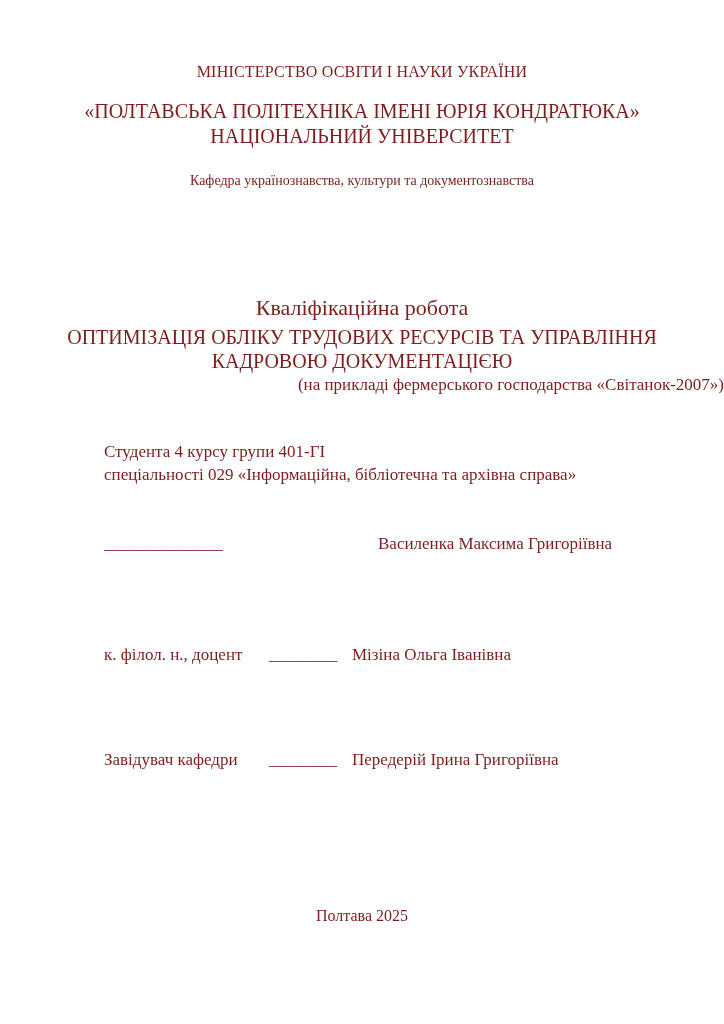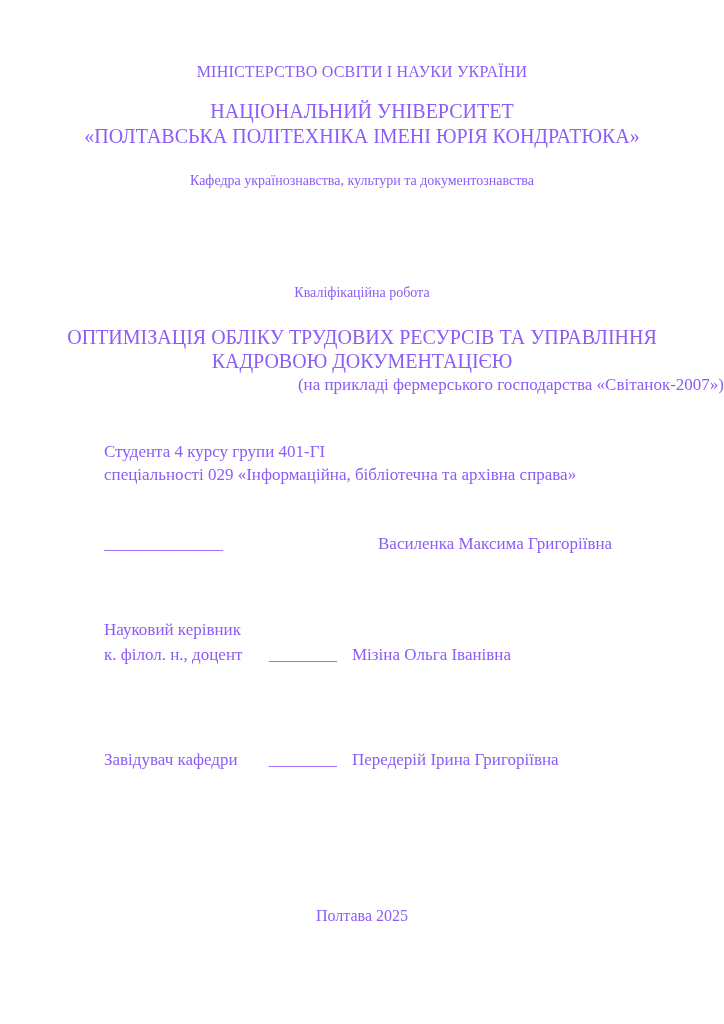--- a/index.html
+++ b/index.html
@@ -6,21 +6,21 @@
     margin: 0;
     padding: 0;
     background: #e8e8e8;
   }
   .page {
     position: relative;
     width: 724px;
     height: 1024px;
     margin: 0 auto;
     background: #ffffff;
-    color: #8b5cf6;
+    color: #7f1d1d;
     font-family: "Liberation Serif", "DejaVu Serif", serif;
     overflow: hidden;
   }
   .abs { position: absolute; }
   .centered {
     left: 0;
     width: 100%;
     text-align: center;
   }
   .ministry {
@@ -33,22 +33,22 @@
     top: 99px;
     font-size: 20px;
     line-height: 25px;
   }
   .department {
     top: 170px;
     font-size: 14px;
     line-height: 22px;
   }
   .worktype {
-    top: 281px;
-    font-size: 14px;
+    top: 296px;
+    font-size: 22px;
     line-height: 23px;
   }
   .title-block {
     top: 325px;
     font-size: 20px;
     line-height: 24px;
   }
   .title-sub {
     font-size: 17px;
     text-align: right;
@@ -95,22 +95,22 @@
   .student-name { left: 378px; }
 </style>
 </head>
 <body>
 
 <div class="page">
 
   <div class="abs centered ministry">МІНІСТЕРСТВО ОСВІТИ І НАУКИ УКРАЇНИ</div>
 
   <div class="abs centered university">
+    <div>«ПОЛТАВСЬКА ПОЛІТЕХНІКА ІМЕНІ ЮРІЯ КОНДРАТЮКА»</div>
     <div>НАЦІОНАЛЬНИЙ УНІВЕРСИТЕТ</div>
-    <div>«ПОЛТАВСЬКА ПОЛІТЕХНІКА ІМЕНІ ЮРІЯ КОНДРАТЮКА»</div>
   </div>
 
   <div class="abs centered department">Кафедра українознавства, культури та документознавства</div>
 
   <div class="abs centered worktype">Кваліфікаційна робота</div>
 
   <div class="abs centered title-block">
     <div>ОПТИМІЗАЦІЯ ОБЛІКУ ТРУДОВИХ РЕСУРСІВ ТА УПРАВЛІННЯ</div>
     <div>КАДРОВОЮ ДОКУМЕНТАЦІЄЮ</div>
     <div class="title-sub">(на прикладі фермерського господарства «Світанок-2007»)</div>
@@ -119,21 +119,20 @@
   <div class="abs student-info">
     <div>Студента 4 курсу групи 401-ГІ</div>
     <div>спеціальності 029 «Інформаційна, бібліотечна та архівна справа»</div>
   </div>
 
   <div class="abs sign-row student-sign-row">
     <span class="cell student-underline">______________</span>
     <span class="cell student-name">Василенка Максима Григоріївна</span>
   </div>
 
-  <div class="abs supervisor-role-line">Науковий керівник</div>
 
   <div class="abs sign-row supervisor-sign-row">
     <span class="cell col-label">к. філол. н., доцент</span>
     <span class="cell col-underline">________</span>
     <span class="cell col-name">Мізіна Ольга Іванівна</span>
   </div>
 
   <div class="abs sign-row head-sign-row">
     <span class="cell col-label">Завідувач кафедри</span>
     <span class="cell col-underline">________</span>

